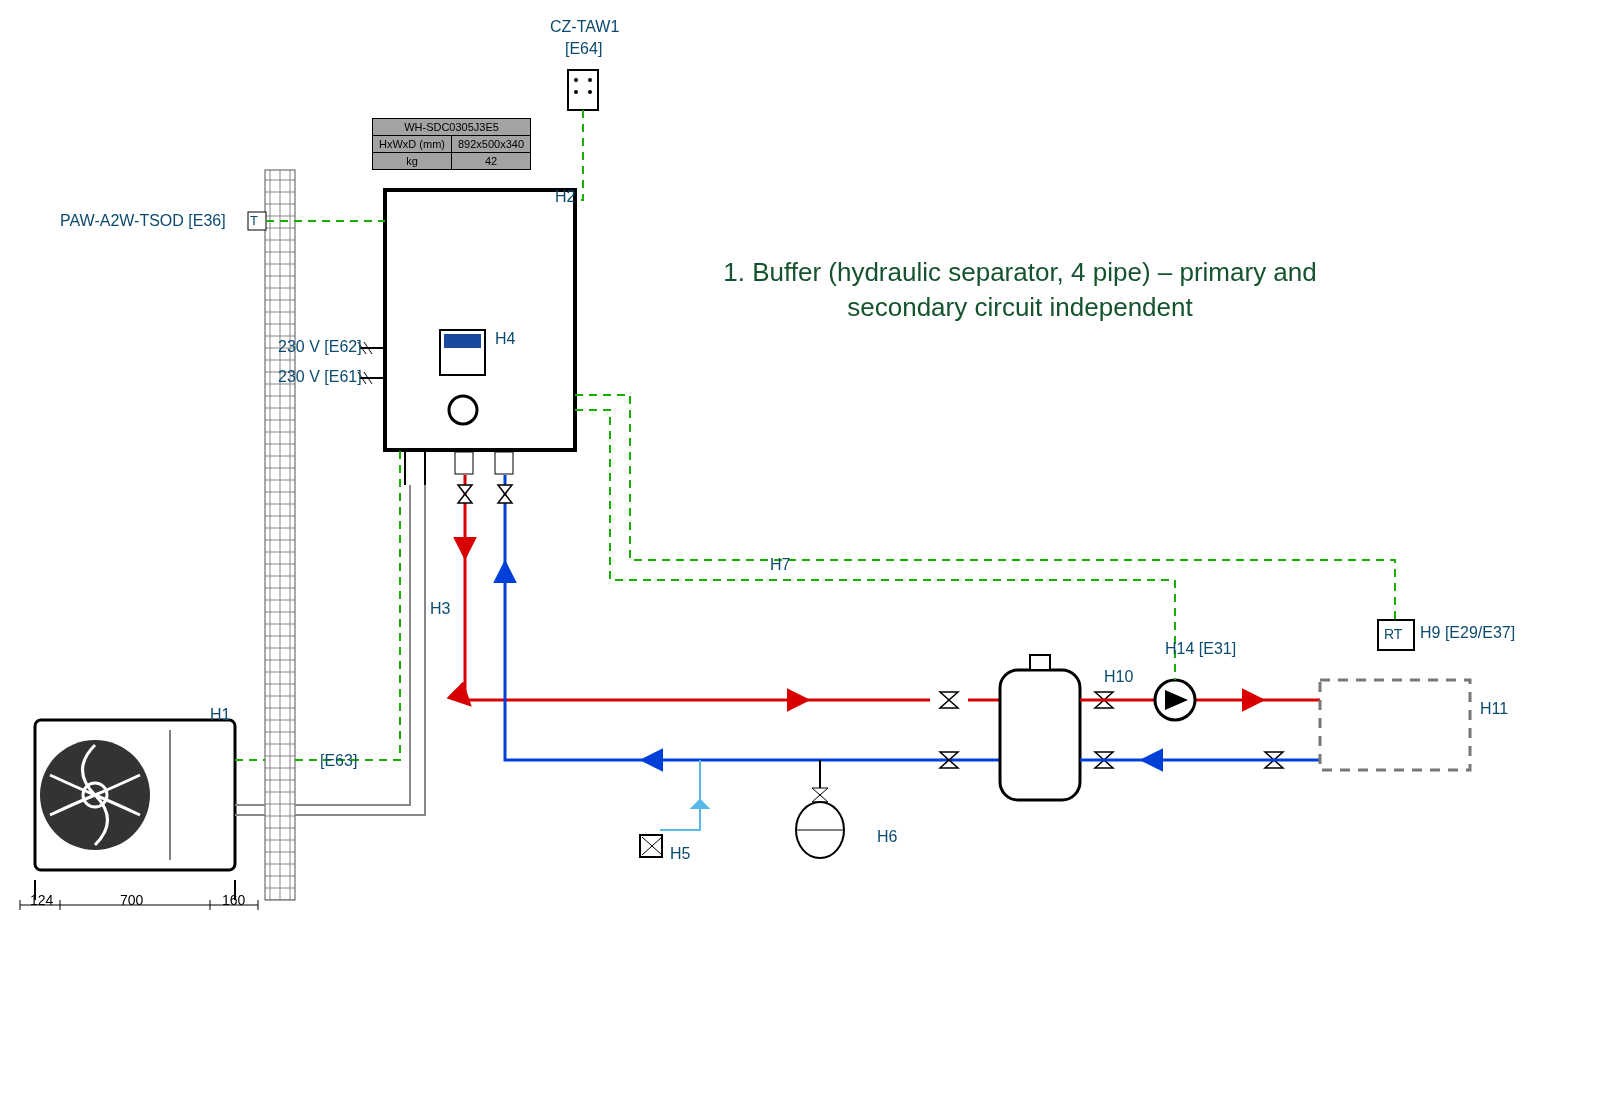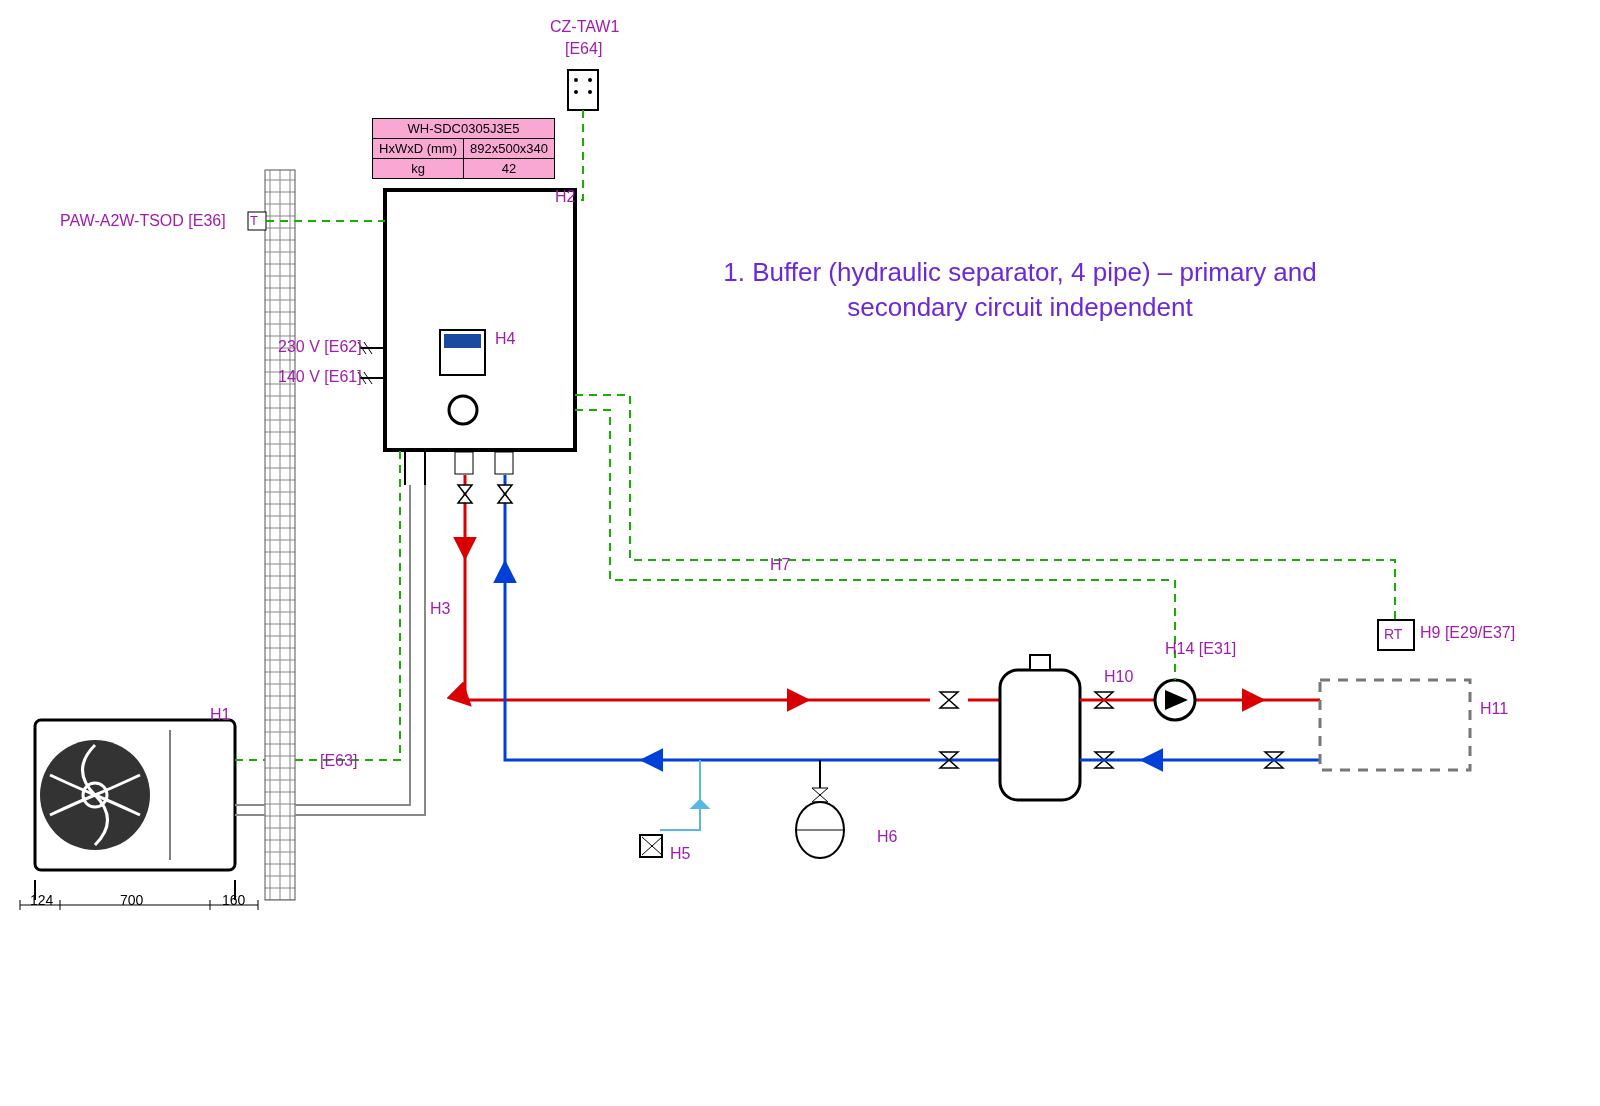--- a/index.html
+++ b/index.html
@@ -1,19 +1,19 @@
 <!DOCTYPE html>
 <html><head>
 <meta charset="utf-8">
 <style>
   html,body{margin:0;padding:0;background:#fff;font-family:Arial,Helvetica,sans-serif;}
   .stage{position:relative;width:1600px;height:1106px;background:#fff;}
-  .lbl{position:absolute;font-size:16px;color:#a21caf;white-space:nowrap;}
-  .red-note{position:absolute;color:#6d28d9;font-size:26px;text-align:center;line-height:1.35;}
-  table.spec{position:absolute;border-collapse:collapse;font-size:13px;background:#f9a8d4;}
+  .lbl{position:absolute;font-size:16px;color:#0c4a6e;white-space:nowrap;}
+  .red-note{position:absolute;color:#14532d;font-size:26px;text-align:center;line-height:1.35;}
+  table.spec{position:absolute;border-collapse:collapse;font-size:11px;background:#a3a3a3;}
   table.spec td{border:1px solid #000;padding:2px 6px;text-align:center;}
   svg{position:absolute;left:0;top:0;}
   .dim{position:absolute;font-size:14px;text-align:center;}
 </style>
 </head>
 <body>
 
 <div class="stage">
 
 <svg width="1600" height="1106">
@@ -161,21 +161,21 @@
   </g>
 </svg>
 
 <div class="red-note" style="left:670px;top:255px;width:700px">1. Buffer (hydraulic separator, 4 pipe) – primary and secondary circuit independent</div>
 
 <div class="lbl" style="left:550px;top:18px">CZ-TAW1</div>
 <div class="lbl" style="left:565px;top:40px">[E64]</div>
 <div class="lbl" style="left:60px;top:212px">PAW-A2W-TSOD [E36]</div>
 <div class="lbl" style="left:250px;top:213px;font-size:13px">T</div>
 <div class="lbl" style="left:278px;top:338px">230 V [E62]</div>
-<div class="lbl" style="left:278px;top:368px">140 V [E61]</div>
+<div class="lbl" style="left:278px;top:368px">230 V [E61]</div>
 <div class="lbl" style="left:320px;top:752px">[E63]</div>
 
 <div class="lbl" style="left:210px;top:706px">H1</div>
 <div class="lbl" style="left:555px;top:188px">H2</div>
 <div class="lbl" style="left:430px;top:600px">H3</div>
 <div class="lbl" style="left:495px;top:330px">H4</div>
 <div class="lbl" style="left:670px;top:845px">H5</div>
 <div class="lbl" style="left:877px;top:828px">H6</div>
 <div class="lbl" style="left:770px;top:556px">H7</div>
 <div class="lbl" style="left:1420px;top:624px">H9 [E29/E37]</div>

